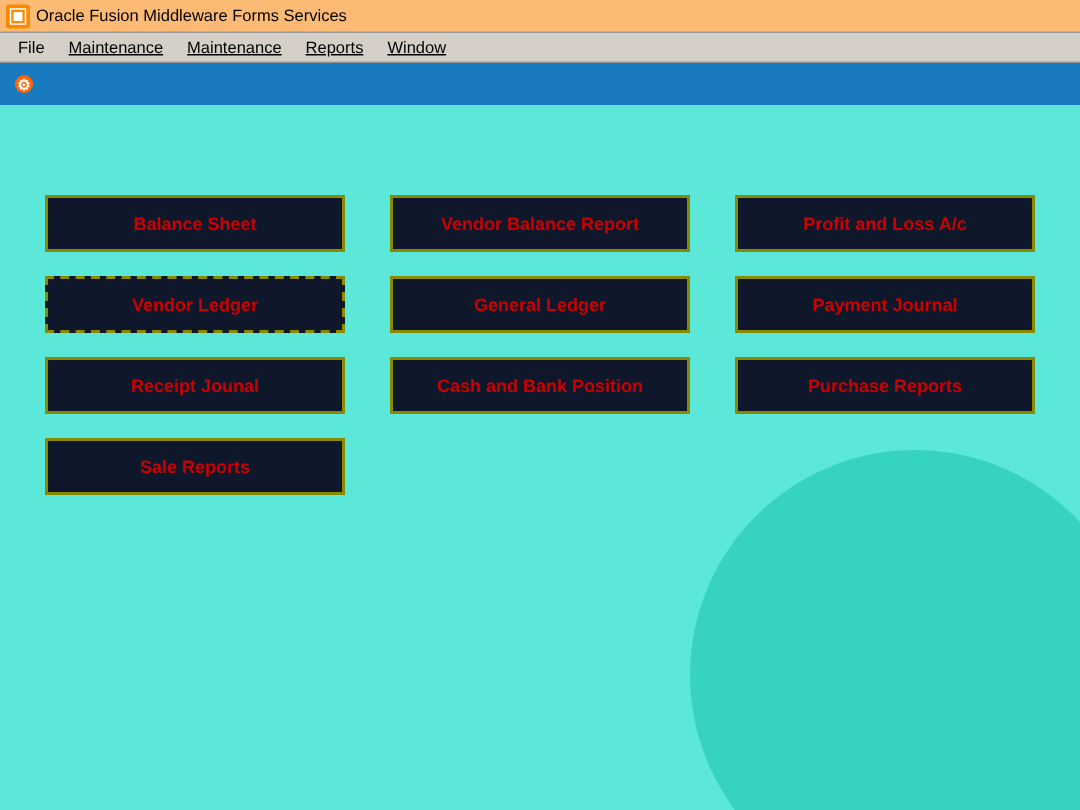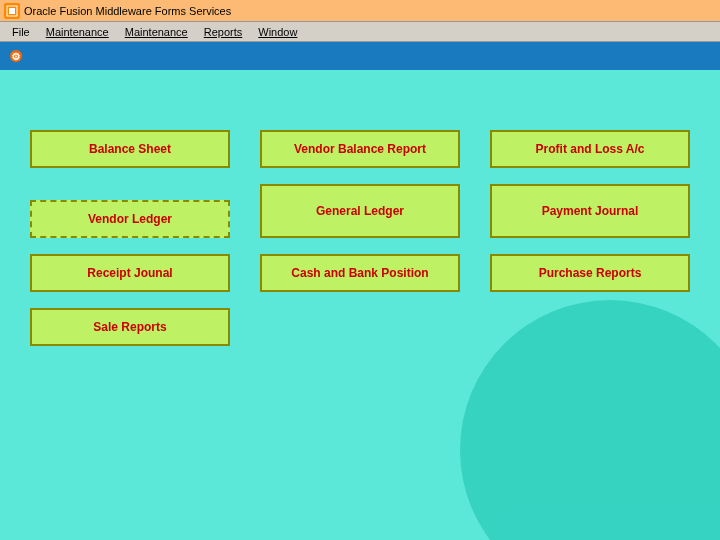--- a/index.html
+++ b/index.html
@@ -114,21 +114,21 @@
       position: absolute;
       top: 60px;
       left: 30px;
       right: 30px;
       display: grid;
       grid-template-columns: 1fr 1fr 1fr;
       gap: 16px 30px;
     }
 
     .report-btn {
-      background: #bef264;
+      background: #0f172a;
       border: 2px solid #8a8a00;
       color: #cc0000;
       font-size: 12px;
       font-weight: bold;
       padding: 10px 8px;
       cursor: pointer;
       text-align: center;
       font-family: Arial, sans-serif;
     }
 
@@ -167,21 +167,21 @@
 </div>
 
 <div class="main-area">
   <div class="watermark"></div>
 
   <div class="button-grid">
     <button class="report-btn">Balance Sheet</button>
     <button class="report-btn">Vendor Balance Report</button>
 
     <button class="report-btn">Profit and Loss A/c</button>
-    <button class="report-btn dashed" style="border-style: dashed; margin-top: 16px;">Vendor Ledger</button>
+    <button class="report-btn dashed" style="border-style: dashed;">Vendor Ledger</button>
 
     <button class="report-btn">General Ledger</button>
     <button class="report-btn">Payment Journal</button>
     <button class="report-btn">Receipt Jounal</button>
 
     <button class="report-btn">Cash and Bank Position</button>
     <button class="report-btn">Purchase Reports</button>
     <button class="report-btn">Sale Reports</button>
   </div>
 </div>

